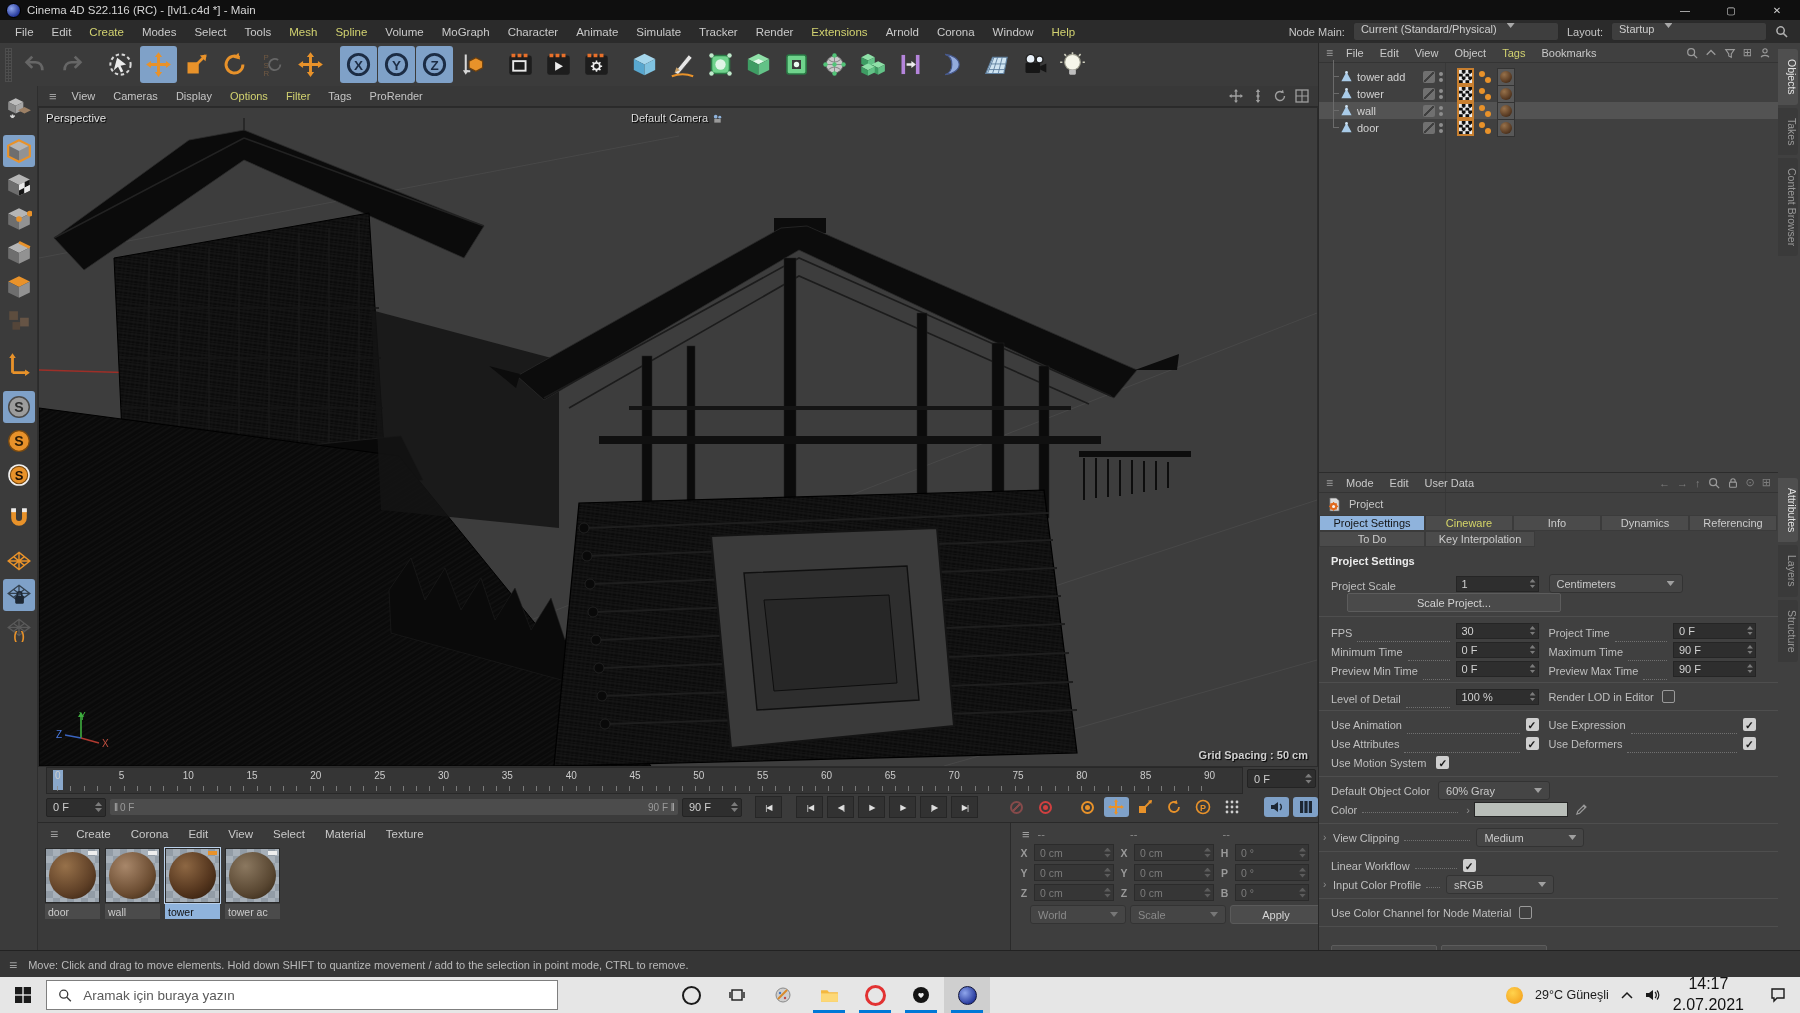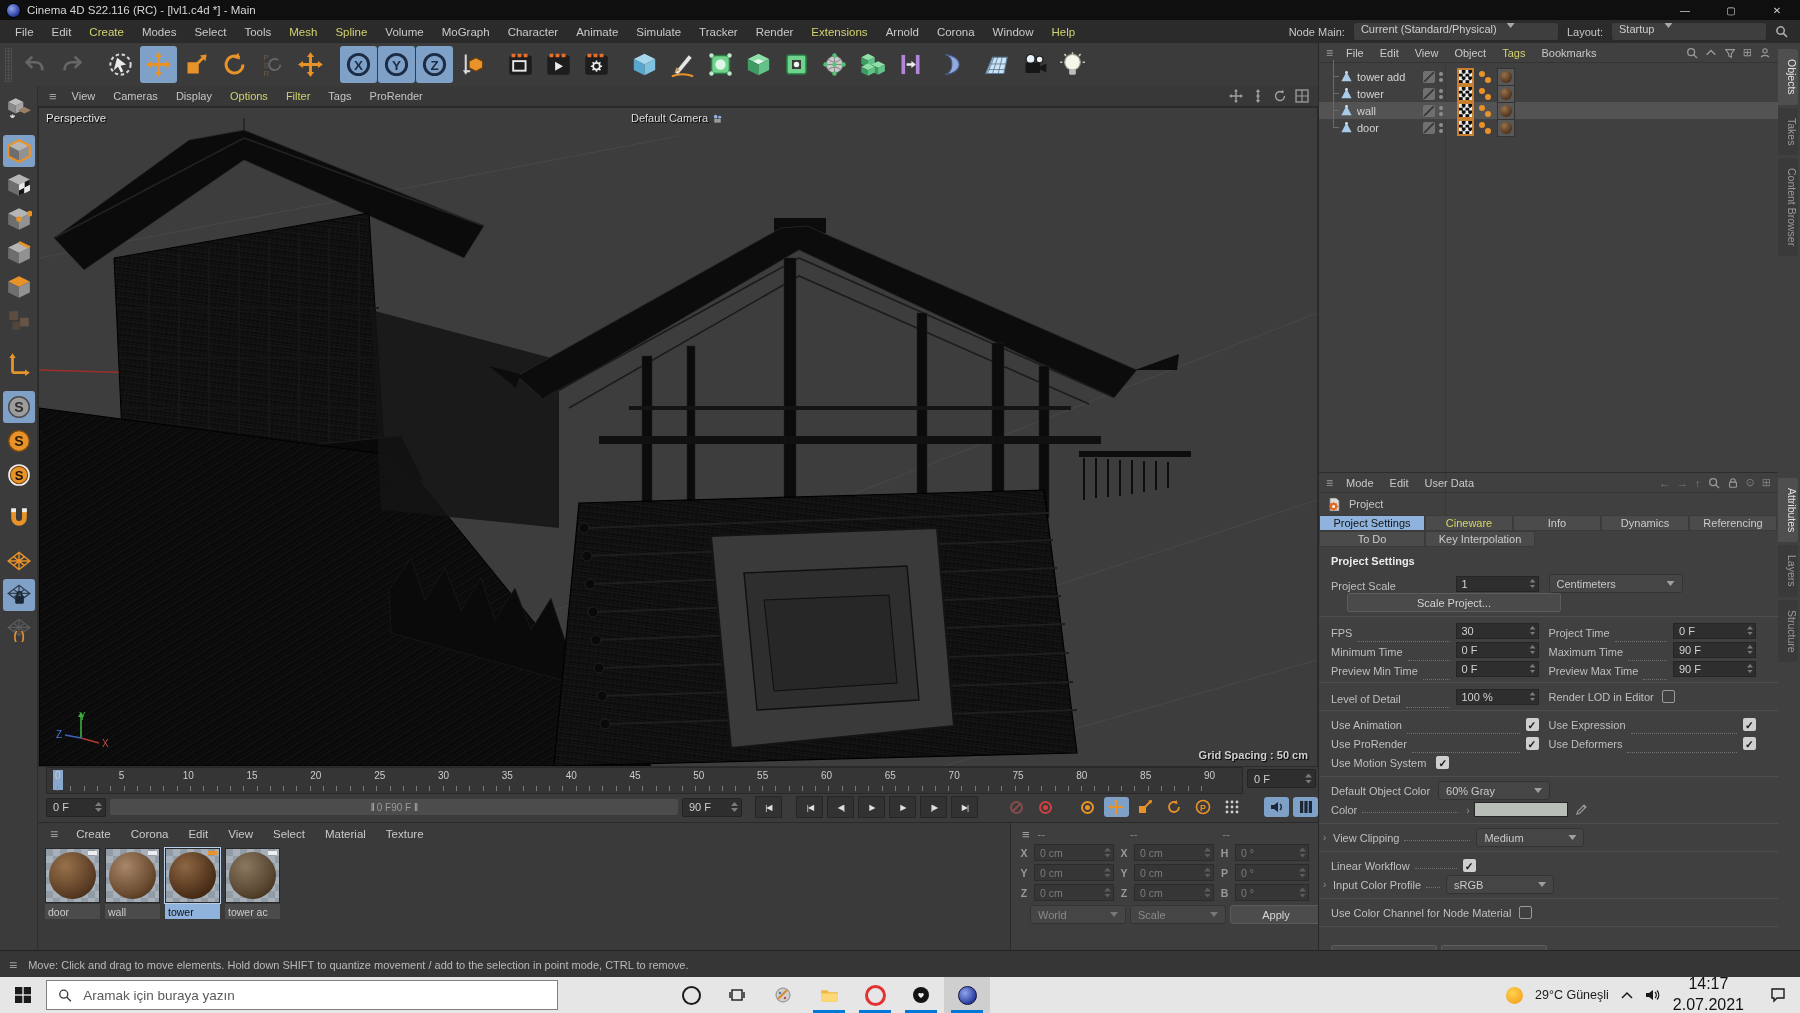--- a/index.html
+++ b/index.html
@@ -56,21 +56,21 @@
   .tick{width:12px;text-align:left;}
   .minor{position:absolute;left:10px;right:28px;bottom:2px;height:5px;background:repeating-linear-gradient(90deg,#8a8a8a 0 1px,transparent 1px 13.3px);opacity:.8;}
   .cf-marker{position:absolute;left:6px;top:2px;width:10px;height:20px;background:#93b5dc;opacity:.9;}
   .fieldbox{background:#2e2e2e;border:1px solid #232323;border-radius:2px;height:17px;display:flex;align-items:center;padding:0 3px 0 6px;color:#cfcfcf;white-space:nowrap;}
   .spin{margin-left:auto;display:flex;flex-direction:column;gap:2px;padding-left:5px;}
   .spin i{width:7px;height:4px;background:#7b7b7b;clip-path:polygon(50% 0,0 100%,100% 100%);}
   .spin i.dn{clip-path:polygon(0 0,100% 0,50% 100%);}
   #rulerframe{width:58px;margin:2px 2px 2px 4px;}
   #ctrl-row{height:26px;display:flex;align-items:center;gap:4px;padding-left:8px;}
   #curframe{width:60px;}
-  .range{flex:0 0 560px;height:16px;background:#4c4c4c;border-radius:2px;display:flex;align-items:center;justify-content:center;padding:0 4px;color:#9a9a9a;font-size:10px;}
+  .range{flex:0 0 560px;height:16px;background:#4c4c4c;border-radius:2px;display:flex;align-items:center;justify-content:space-between;padding:0 4px;color:#9a9a9a;font-size:10px;}
   .rng-h{color:#b5b5b5;letter-spacing:-1px;}
   #endframe{width:60px;}
   .tbtn{width:25px;height:20px;background:#323232;border:1px solid #262626;display:flex;align-items:center;justify-content:center;color:#e0e0e0;font-size:8px;letter-spacing:-1px;flex:0 0 auto;}
   .rbtn{width:25px;height:20px;border-radius:3px;display:flex;align-items:center;justify-content:center;flex:0 0 auto;}
   .rbtn.blue{background:#7fa1c8;}
   .rbtn svg{width:16px;height:16px;}
   .ring{width:13px;height:13px;border-radius:50%;box-sizing:border-box;}
   
   #materials{position:absolute;left:38px;top:822px;width:972px;height:128px;background:#3a3a3a;border-top:1px solid #292929;}
   #mat-menu{height:22px;display:flex;align-items:center;padding-left:4px;}
@@ -1257,21 +1257,21 @@
             <span class="cb">✓</span>
             </span>
           <span class="half">
               <span class="lbl">Use Expression</span>
               <span class="lead"></span>
             <span class="cb">✓</span>
             </span>
         </div>
         <div class="r">
           <span class="half">
-              <span class="lbl">Use ProRender</span>
+              <span class="lbl">Use Attributes</span>
               <span class="lead"></span>
             <span class="cb">✓</span>
             </span>
           <span class="half">
               <span class="lbl">Use Deformers</span>
               <span class="lead"></span>
             <span class="cb">✓</span>
             </span>
         </div>
         <div class="r">

